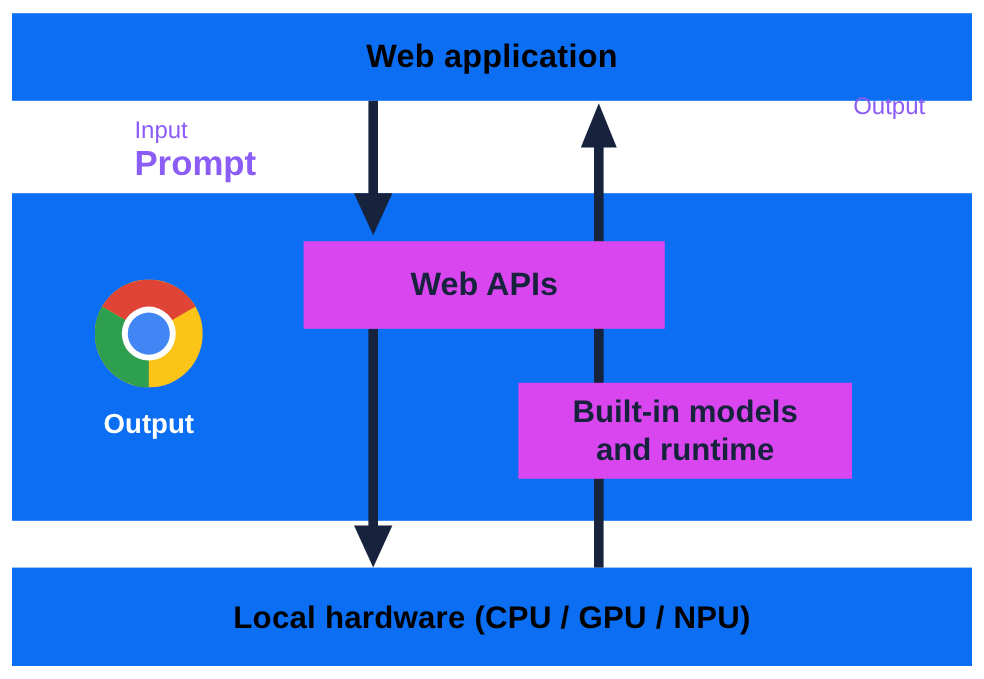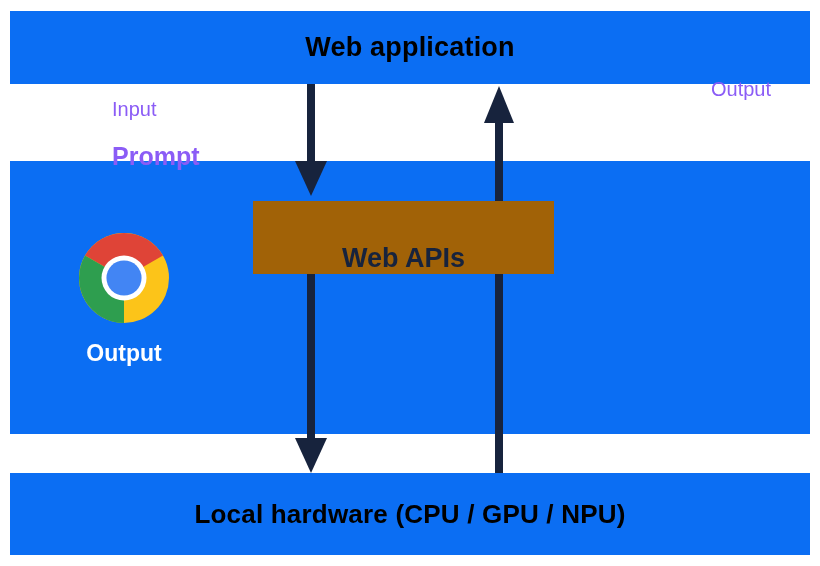--- a/index.html
+++ b/index.html
@@ -14,25 +14,25 @@
   #bottom-bar{top:473px;height:82px;justify-content:center;}
 
   .band-title{color:#000000;font-weight:bold;font-size:27px;letter-spacing:.2px;}
   #bottom-bar .band-title{font-size:26px;}
 
   
   .io-block{position:absolute;z-index:2;color:#8b5cf6;line-height:1.15;}
   #input-block{left:112px;top:98px;text-align:left;}
   #output-block{right:49px;top:78px;text-align:right;}
   .io-title{font-size:20px;font-weight:normal;display:block;}
-  .io-value{font-size:25px;font-weight:bold;display:block;margin-top:21px;}
+  .io-value{font-size:29px;font-weight:bold;display:block;margin-top:0;}
 
   
-  .ybox{position:absolute;background:#a16207;z-index:3;display:flex;flex-direction:column;
-        align-items:center;justify-content:flex-end;color:#17233d;font-weight:bold;text-align:center;}
+  .ybox{position:absolute;background:#d946ef;z-index:3;display:flex;flex-direction:column;
+        align-items:center;justify-content:center;color:#17233d;font-weight:bold;text-align:center;}
   #web-apis-box{left:253px;top:201px;width:301px;height:73px;font-size:27px;}
   #builtin-box{left:432px;top:319px;width:278px;height:80px;font-size:26px;line-height:1.18;}
 
   
   .arrow-line{position:absolute;width:8px;background:#17233d;z-index:2;}
   .arrow-head{position:absolute;width:0;height:0;z-index:2;}
   #down-line-1{left:307px;top:84px;height:80px;}
   #down-head-1{left:295px;top:161px;border-left:16px solid transparent;
                border-right:16px solid transparent;border-top:35px solid #17233d;}
   #down-line-2{left:307px;top:274px;height:166px;}
@@ -78,18 +78,22 @@
   <div id="down-line-1" class="arrow-line"></div>
   <div id="down-head-1" class="arrow-head"></div>
   <div id="down-line-2" class="arrow-line"></div>
   <div id="down-head-2" class="arrow-head"></div>
   <div id="up-line" class="arrow-line"></div>
   <div id="up-head" class="arrow-head"></div>
 
   <div id="web-apis-box" class="ybox">
     <span>Web APIs</span>
   </div>
+  <div id="builtin-box" class="ybox">
+    <span>Built-in models</span>
+    <span>and runtime</span>
+  </div>
 
   <div id="bottom-bar" class="band">
     <span class="band-title">Local hardware (CPU / GPU / NPU)</span>
   </div>
 
 </div>
 
 </body></html>

